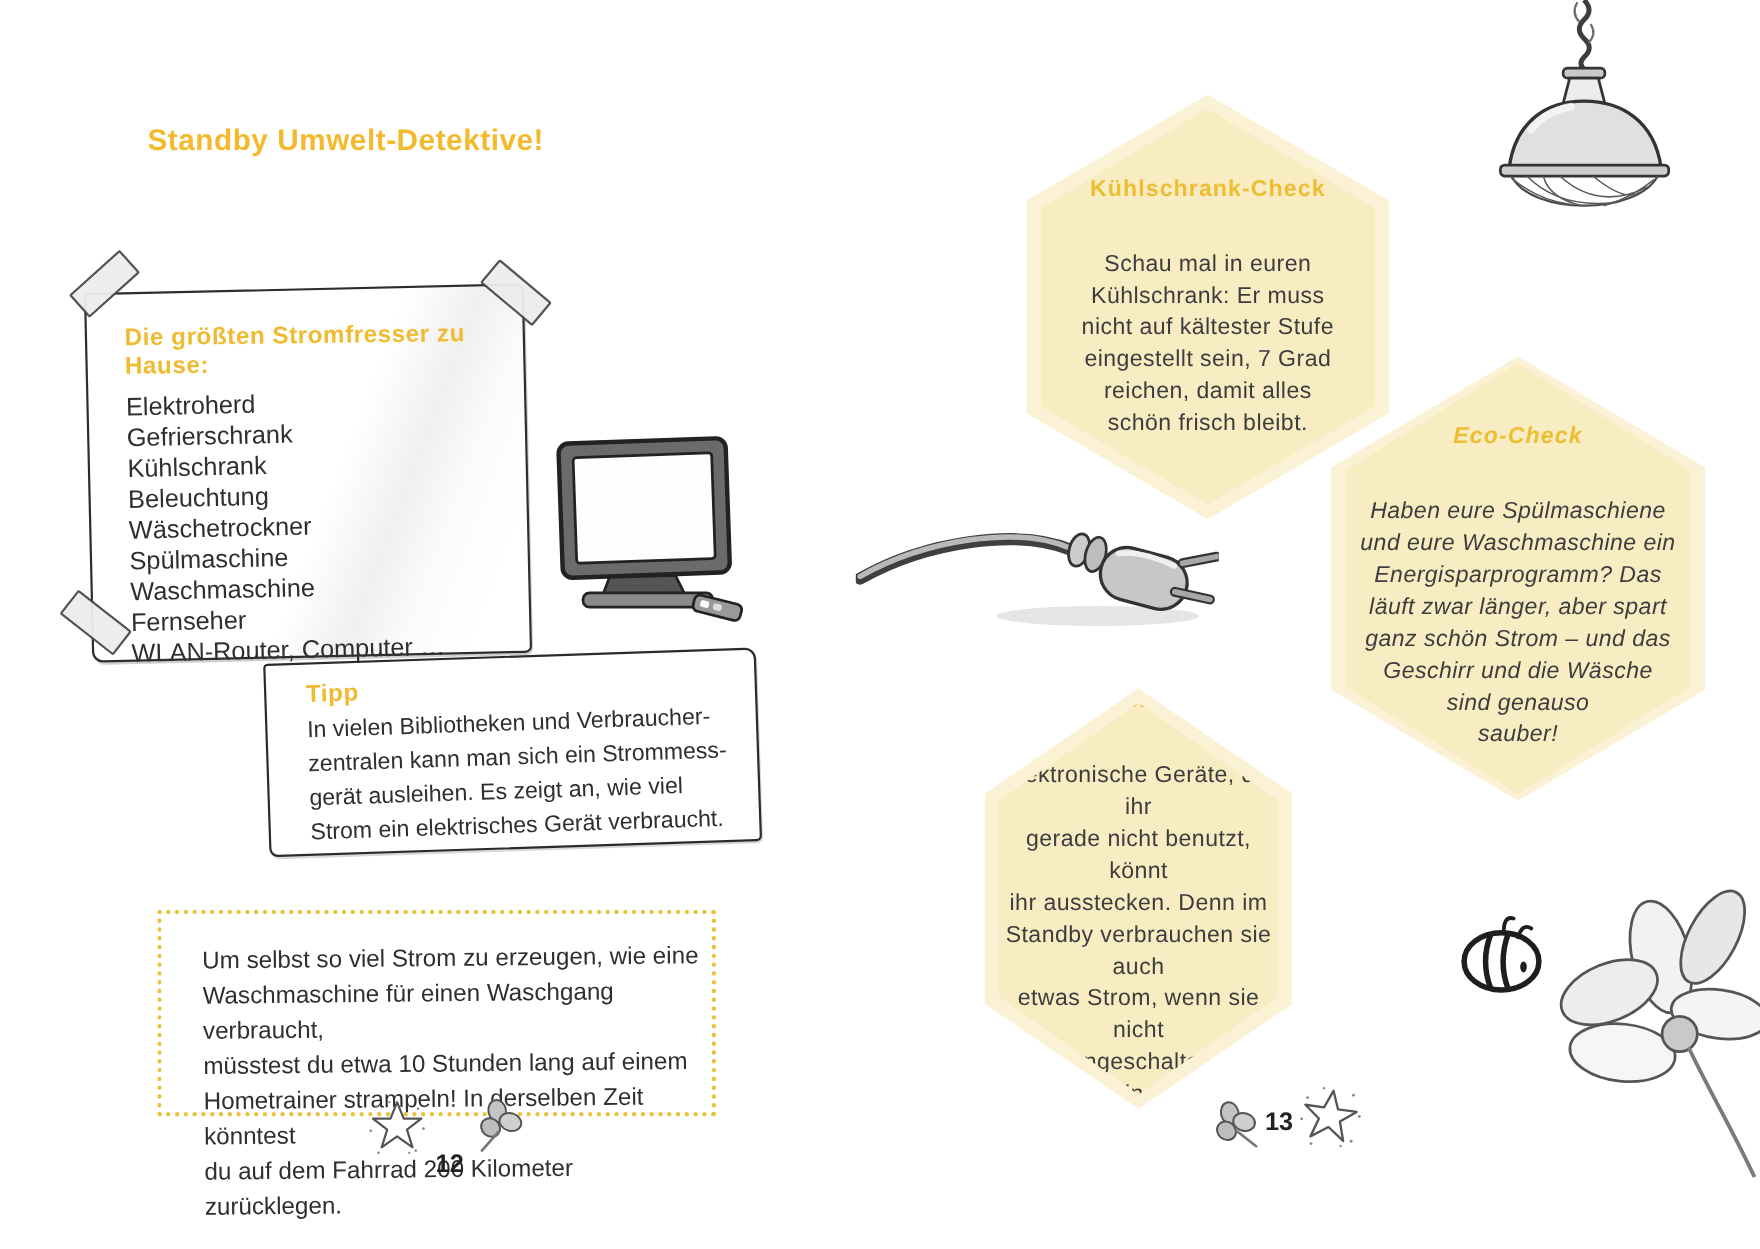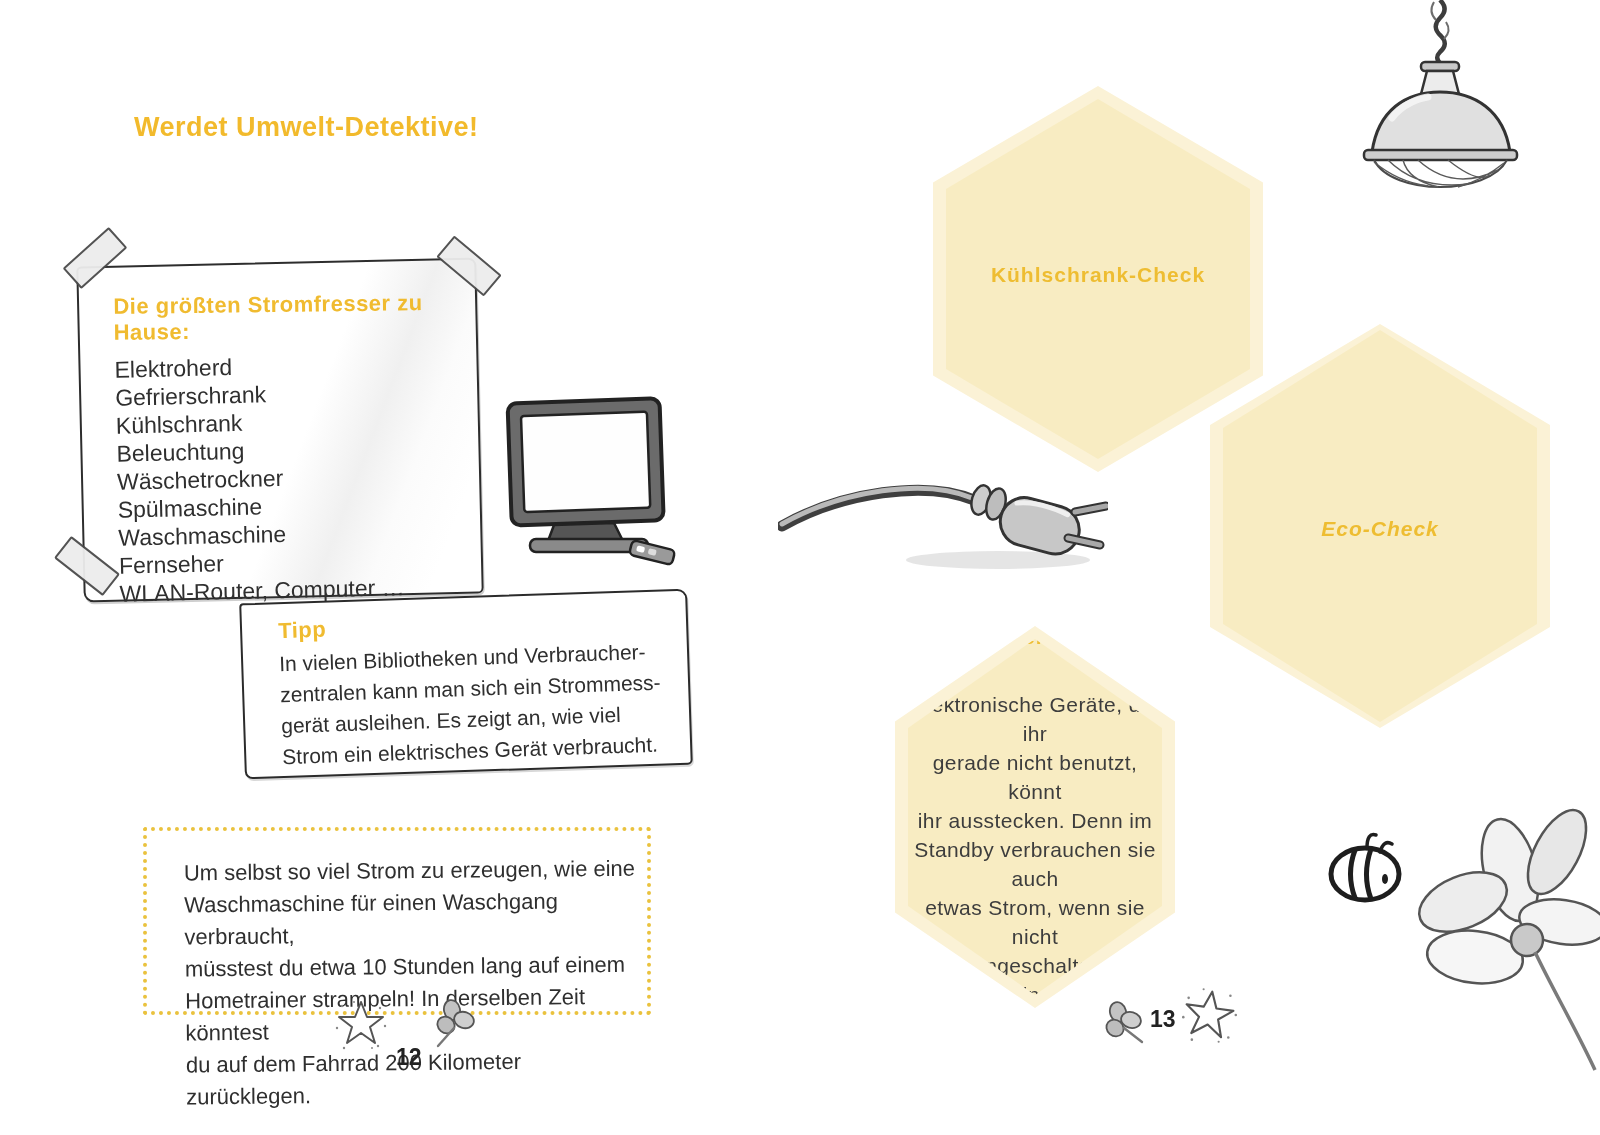--- a/index.html
+++ b/index.html
@@ -51,21 +51,21 @@
   .hex1{left:933px;top:86px;width:330px;height:386px;}
   .hex2{left:1210px;top:324px;width:340px;height:404px;font-style:italic;}
   .hex3{left:895px;top:626px;width:280px;height:382px;}
   .hex2 .hex-inner{padding-top:14px;}
 </style>
 </head>
 <body>
 
 <div class="spread">
 
-  <div class="abs headline">Werdet Umwelt-Detektive!</div>
+  <div class="abs headline">Standby Umwelt-Detektive!</div>
 
   <div class="abs note">
     <span class="note-title">Die größten Stromfresser zu Hause:</span>
     <ul class="note-list">
       <li>Elektroherd</li>
       <li>Gefrierschrank</li>
       <li>Kühlschrank</li>
       <li>Beleuchtung</li>
       <li>Wäschetrockner</li>
       <li>Spülmaschine</li>
@@ -138,26 +138,40 @@
     <path d="M34 118 C44 104 62 98 70 97" fill="none" stroke="#f7f7f7" stroke-width="7" stroke-linecap="round" opacity=".8"></path>
     <rect x="6" y="150" width="153" height="10" rx="4" fill="#cdcdcd" stroke="#333" stroke-width="2.5"></rect>
     <path d="M16 160 C34 196 130 196 149 160" fill="none" stroke="#4a4a4a" stroke-width="2"></path>
     <path d="M30 160 Q60 190 110 184 M60 160 Q95 192 140 170 M16 162 Q40 182 70 186
              M100 187 Q125 180 146 163 M45 160 Q50 180 80 187 M90 160 Q120 184 132 175" fill="none" stroke="#5a5a5a" stroke-width="1.4"></path>
   </svg>
 
   <div class="abs hex hex-outer hex1">
     <div class="hex hex-inner">
       <div class="hex-title">Kühlschrank-Check</div>
+      <div class="hex-text">Schau mal in euren
+Kühlschrank: Er muss
+nicht auf kältester Stufe
+eingestellt sein, 7 Grad
+reichen, damit alles
+schön frisch bleibt.</div>
     </div>
   </div>
 
   <div class="abs hex hex-outer hex2">
     <div class="hex hex-inner">
       <div class="hex-title">Eco-Check</div>
+      <div class="hex-text">Haben eure Spülmaschiene
+und eure Waschmaschine ein
+Energisparprogramm? Das
+läuft zwar länger, aber spart
+ganz schön Strom – und das
+Geschirr und die Wäsche
+sind genauso
+sauber!</div>
     </div>
   </div>
 
   <div class="abs hex hex-outer hex3">
     <div class="hex hex-inner">
       <div class="hex-title">Stecker raus!</div>
       <div class="hex-text">Elektronische Geräte, die ihr
 gerade nicht benutzt, könnt
 ihr ausstecken. Denn im
 Standby verbrauchen sie auch

